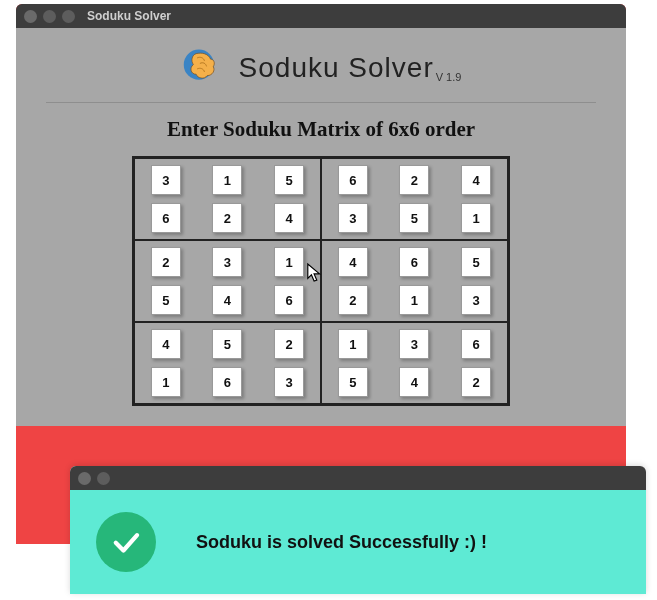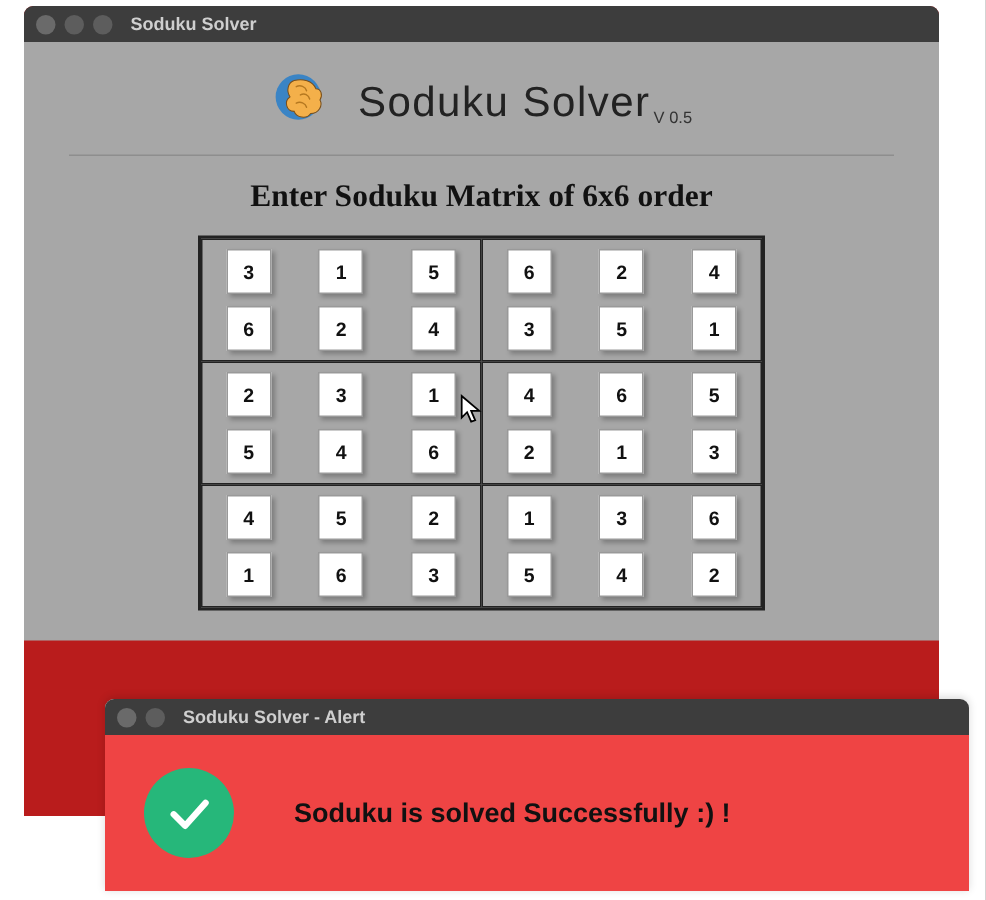--- a/index.html
+++ b/index.html
@@ -10,21 +10,21 @@
     height: 600px;
     position: relative;
     overflow: hidden;
   }
   .window-main {
     position: absolute;
     left: 16px;
     top: 4px;
     width: 610px;
     height: 540px;
-    background: #b91c1c;
+    background: #ef4444;
     border-radius: 6px 6px 0 0;
   }
   .titlebar {
     height: 24px;
     background: #3d3d3d;
     border-radius: 6px 6px 0 0;
     display: flex;
     align-items: center;
     padding: 0 8px;
     gap: 6px;
@@ -119,21 +119,21 @@
   .alert-window {
     position: absolute;
     left: 70px;
     top: 466px;
     width: 576px;
     background: #fff;
     border-radius: 6px 6px 0 0;
     box-shadow: 0 -1px 6px rgba(0,0,0,0.15);
   }
   .alert-body {
-    background: #ef4444;
+    background: #5eead4;
     height: 104px;
     display: flex;
     align-items: center;
     padding: 0 26px;
     gap: 40px;
   }
   .check-circle {
     width: 60px; height: 60px;
     border-radius: 50%;
     background: #26b77a;
@@ -162,21 +162,21 @@
   <div class="window-body">
     <div class="header-row">
       <span class="brain-icon">
         <svg viewBox="0 0 64 64">
           <circle cx="26" cy="30" r="22" fill="#3a84c5"></circle>
           <path d="M22 14 C30 12 40 14 43 22 C48 22 50 28 47 33 C50 38 46 46 38 46 C34 52 24 50 22 44 C14 44 12 34 18 30 C14 24 16 16 22 14 Z" fill="#f4b04a" stroke="#7a4f1a" stroke-width="1"></path>
           <path d="M24 20 C28 18 33 20 34 24 M28 28 C32 26 36 28 37 32 M24 36 C28 34 33 36 34 40" stroke="#b57820" stroke-width="1.4" fill="none" stroke-linecap="round"></path>
         </svg>
       </span>
       <span>
-        <span class="app-name">Soduku Solver</span><span class="app-ver">V 0.5</span>
+        <span class="app-name">Soduku Solver</span><span class="app-ver">V 1.9</span>
       </span>
     </div>
     <hr class="hr">
     <div class="instruction">Enter Soduku Matrix of 6x6 order</div>
 
     <div class="grid-wrap">
       <div class="box3x2">
         <div class="cell">3</div>
         <div class="cell">1</div>
         <div class="cell">5</div>
@@ -231,21 +231,20 @@
     <svg viewBox="0 0 20 24">
       <path d="M2 2 L2 18 L6 14 L9 21 L12 20 L9 13 L15 13 Z" fill="#fff" stroke="#000" stroke-width="1.3"></path>
     </svg>
   </span>
 </div>
 
 <div class="alert-window">
   <div class="titlebar">
     <span class="wbtn close"></span>
     <span class="wbtn"></span>
-    <span class="wtitle">Soduku Solver - Alert</span>
   </div>
   <div class="alert-body">
     <span class="check-circle">
       <svg viewBox="0 0 40 40">
         <path d="M8 21 L17 30 L33 12" stroke="#fff" stroke-width="5" fill="none" stroke-linecap="round" stroke-linejoin="round"></path>
       </svg>
     </span>
     <span class="alert-text">Soduku is solved Successfully :) !</span>
   </div>
 </div>

